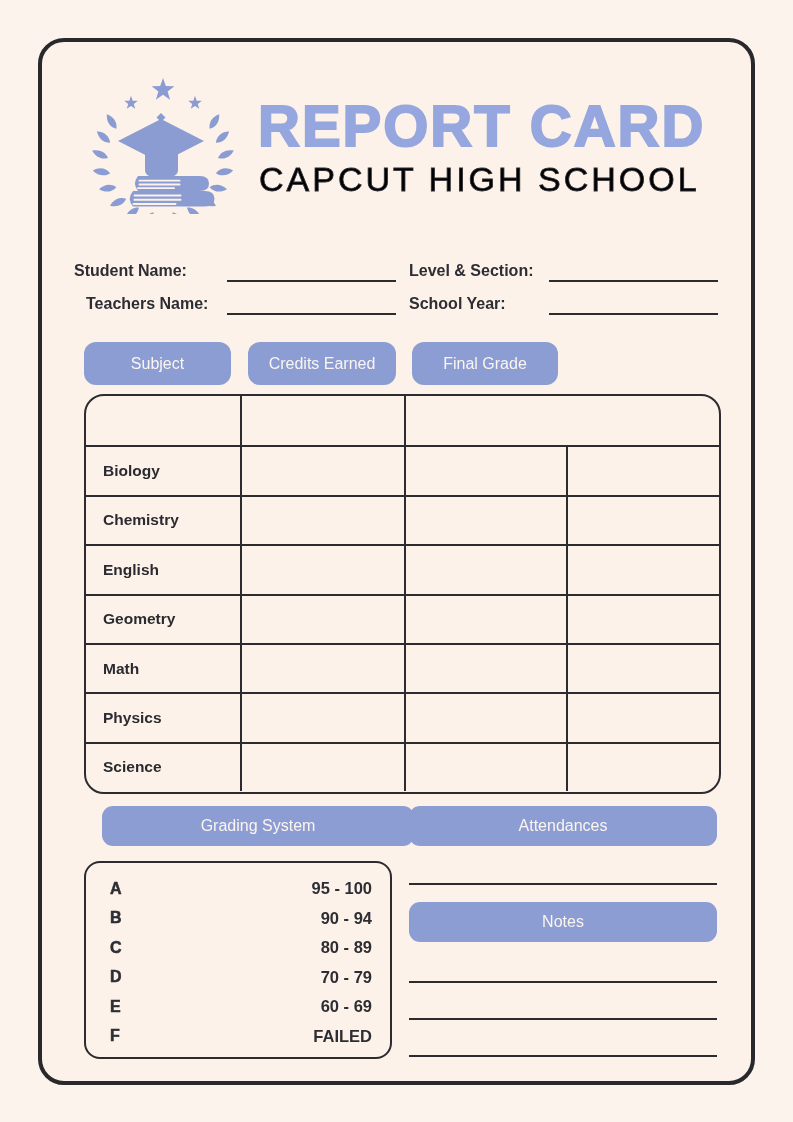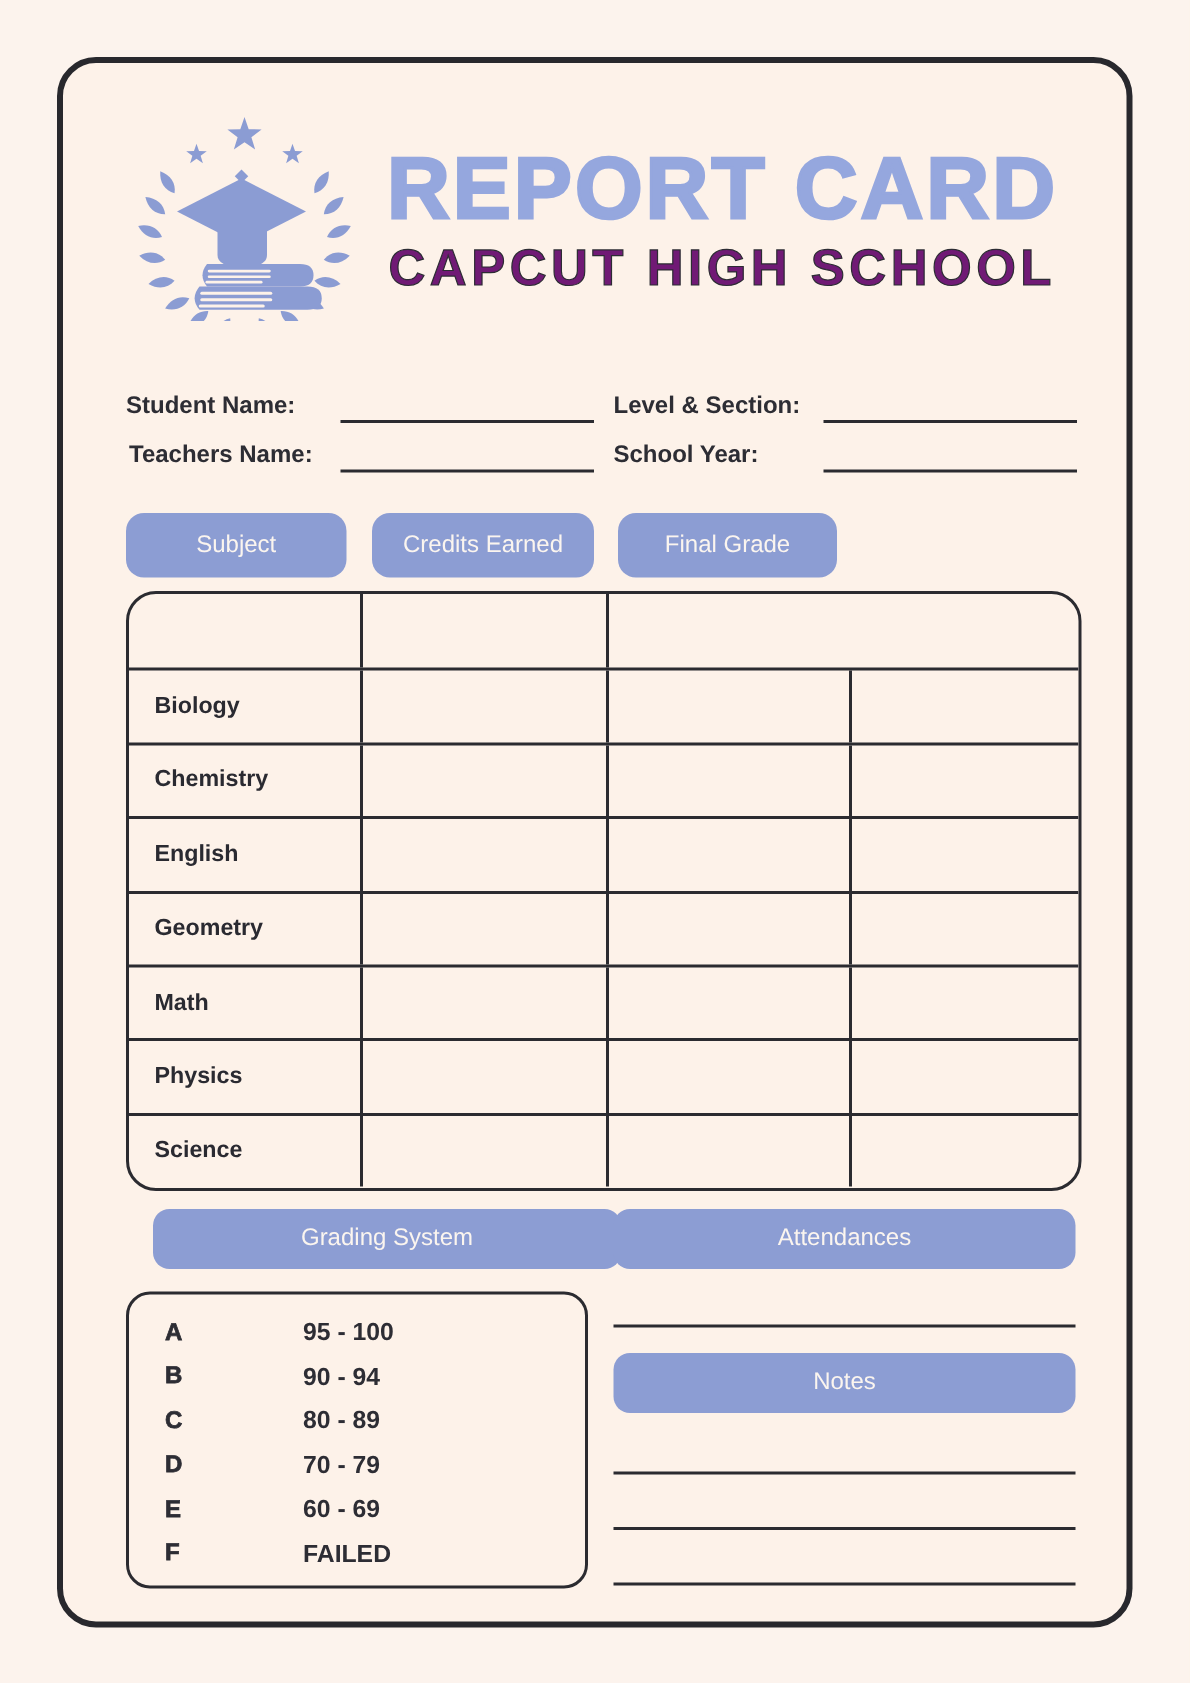--- a/index.html
+++ b/index.html
@@ -15,22 +15,22 @@
     background:#fdf2e9;
   }
   
   .logo{position:absolute;left:46px;top:32px;width:150px;height:140px;}
   .title{
     position:absolute;left:216px;top:55px;font-size:58px;font-weight:700;
     letter-spacing:2px;color:#95a7de;-webkit-text-stroke:2px #95a7de;
     line-height:1;white-space:nowrap;
   }
   .subtitle{
-    position:absolute;left:217px;top:120px;font-size:34px;font-weight:700;
-    letter-spacing:3px;color:#701a75;-webkit-text-stroke:0.8px #2c2c33;
+    position:absolute;left:217px;top:120px;font-size:34px;font-weight:400;
+    letter-spacing:3px;color:#000000;-webkit-text-stroke:0.8px #2c2c33;
     line-height:1;white-space:nowrap;
   }
   
   .field-label{position:absolute;font-size:16px;font-weight:700;color:#2d2d34;line-height:19px;}
   .fill-line{position:absolute;height:0;border-top:2.5px solid #2b2b30;}
   
   .pill{
     position:absolute;background:#8c9dd3;border-radius:12px;
     color:#fbf5ef;font-size:16px;font-weight:400;text-align:center;
   }
@@ -49,21 +49,21 @@
   .t-cell + .t-cell{border-left:2.5px solid #2b2b30;}
   .t-subject{display:flex;align-items:center;padding-left:17px;font-size:15.5px;font-weight:700;color:#2a2a31;}
   
   .grading-box{
     position:absolute;left:42px;top:819px;width:308px;height:198px;
     box-sizing:border-box;border:2.5px solid #2b2b30;border-radius:16px;
     padding-top:11px;
   }
   .g-row{display:flex;align-items:center;height:29.5px;padding-left:24px;}
   .g-letter{width:92px;font-size:16px;font-weight:700;-webkit-text-stroke:0.5px #2d2d34;}
-  .g-range{width:170px;text-align:left;font-size:16.5px;font-weight:700;color:#2d2d34;}
+  .g-range{width:170px;text-align:right;font-size:16.5px;font-weight:700;color:#2d2d34;}
   .note-line{position:absolute;left:367px;width:308px;height:0;border-top:2.5px solid #2b2b30;}
 </style>
 </head>
 <body>
 
 <div class="card">
 
   <svg class="logo" viewBox="0 0 150 140" aria-hidden="true">
     <defs>
       <path id="leaf" d="M0,0 C4.5,-5 4.5,-11.5 0,-17.5 C-4.5,-11.5 -4.5,-5 0,0 Z"></path>
@@ -97,21 +97,21 @@
         <rect x="45.5" y="120.5" width="48" height="2" rx="1"></rect>
         <rect x="45.5" y="124.8" width="48" height="2" rx="1"></rect>
         <rect x="44.5" y="129" width="44" height="2" rx="1"></rect>
       </g>
     </g>
   </svg>
 
   <div class="title">REPORT CARD</div>
   <div class="subtitle">CAPCUT HIGH SCHOOL</div>
 
-  <div class="field-label" style="left:42px;top:219px;">Student Name:</div>
+  <div class="field-label" style="left:32px;top:219px;">Student Name:</div>
   <div class="fill-line" style="left:185px;top:238px;width:169px;"></div>
 
   <div class="field-label" style="left:367px;top:219px;">Level &amp; Section:</div>
   <div class="fill-line" style="left:507px;top:238px;width:169px;"></div>
 
   <div class="field-label" style="left:44px;top:252px;">Teachers Name:</div>
   <div class="fill-line" style="left:185px;top:271px;width:169px;"></div>
 
   <div class="field-label" style="left:367px;top:252px;">School Year:</div>
   <div class="fill-line" style="left:507px;top:271px;width:169px;"></div>

